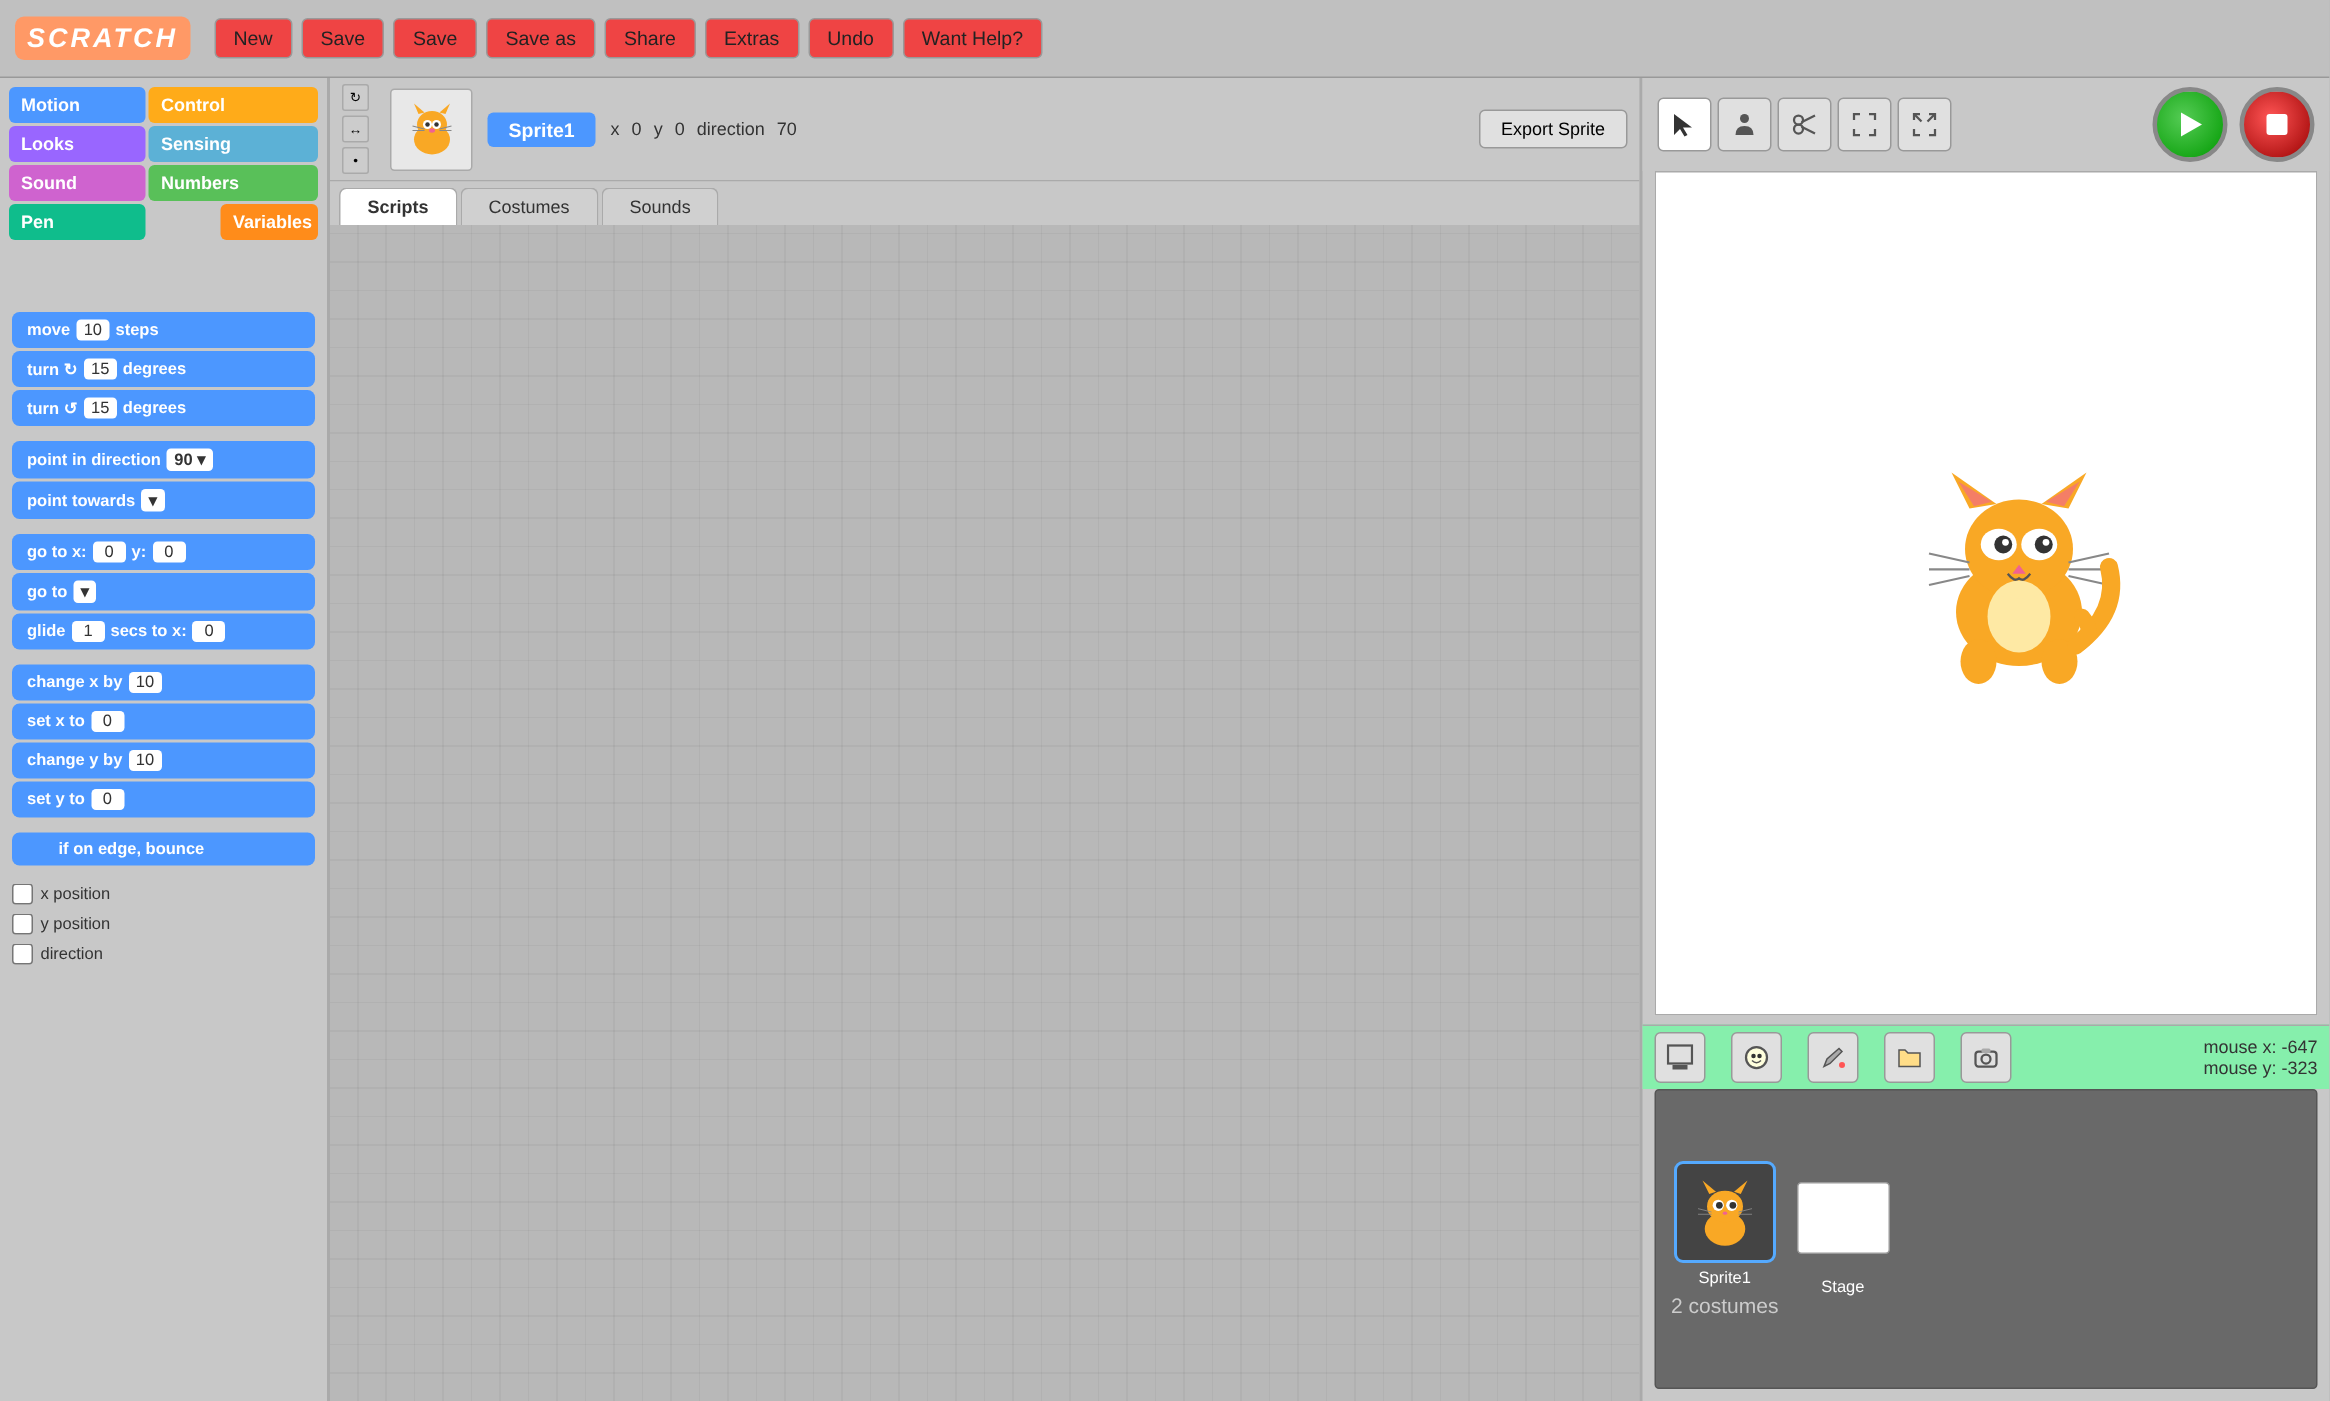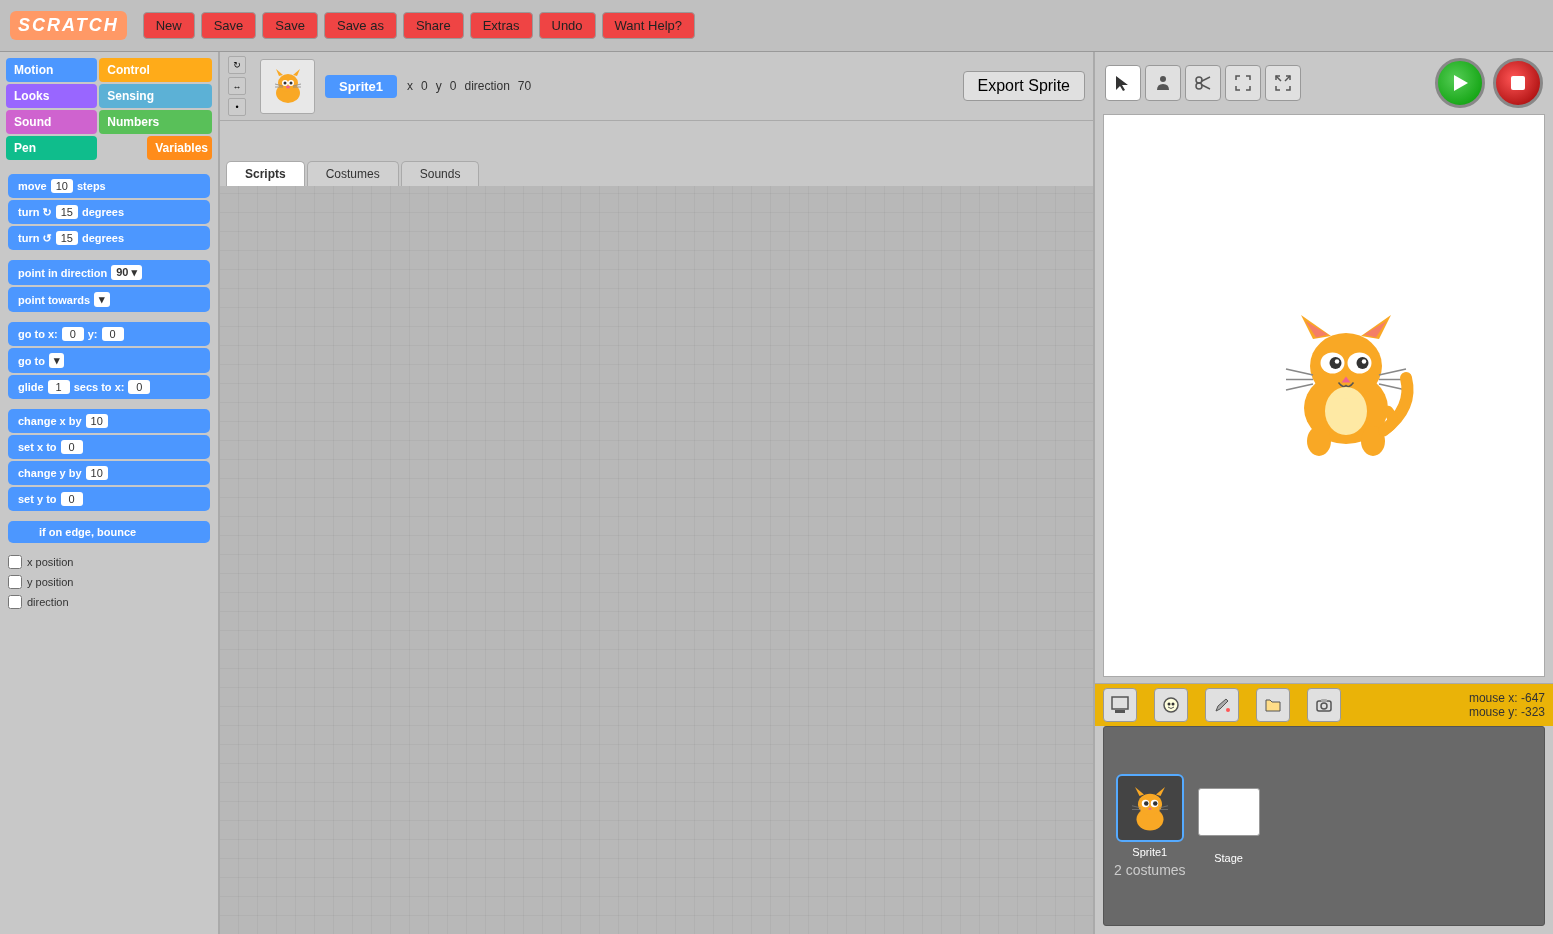--- a/index.html
+++ b/index.html
@@ -49,20 +49,21 @@
       height: calc(934px - 52px);
     }
 
     
     #left-panel {
       width: 220px;
       background: #c8c8c8;
       display: flex;
       flex-direction: column;
       border-right: 2px solid #aaa;
+      gap: 34px;
     }
 
     #categories {
       display: grid;
       grid-template-columns: 1fr 1fr;
       gap: 2px;
       padding: 6px;
       background: #c8c8c8;
     }
     .cat-btn {
@@ -186,40 +187,39 @@
       display: flex;
       gap: 8px;
     }
     #export-btn {
       margin-left: auto;
       background: #e0e0e0;
       border: 1px solid #999;
       border-radius: 4px;
       padding: 5px 14px;
       cursor: pointer;
-      font-size: 16px;
+      font-size: 12px;
     }
 
     #tabs {
       display: flex;
       gap: 0;
       padding: 4px 6px 0;
       background: #c8c8c8;
     }
     .tab {
       padding: 5px 18px;
       background: #d0d0d0;
       border: 1px solid #aaa;
       border-bottom: none;
       cursor: pointer;
       font-size: 12px;
       border-radius: 5px 5px 0 0;
       margin-right: 2px;
       color: #333;
-      margin-top: 36px;
     }
     .tab.active {
       background: #fff;
       font-weight: bold;
     }
 
     #scripts-area {
       flex: 1;
       background: repeating-linear-gradient(
         90deg,
@@ -316,21 +316,21 @@
 
     
     #cat-sprite {
       position: absolute;
       top: 50%;
       left: 55%;
       transform: translate(-50%, -60%);
     }
 
     #bottom-bar {
-      background: #eab308;
+      background: #86efac;
       border-top: 1px solid #aaa;
       padding: 4px 8px;
       display: flex;
       align-items: center;
       gap: 17px;
     }
     .bottom-tool {
       width: 34px;
       height: 34px;
       background: #e0e0e0;

